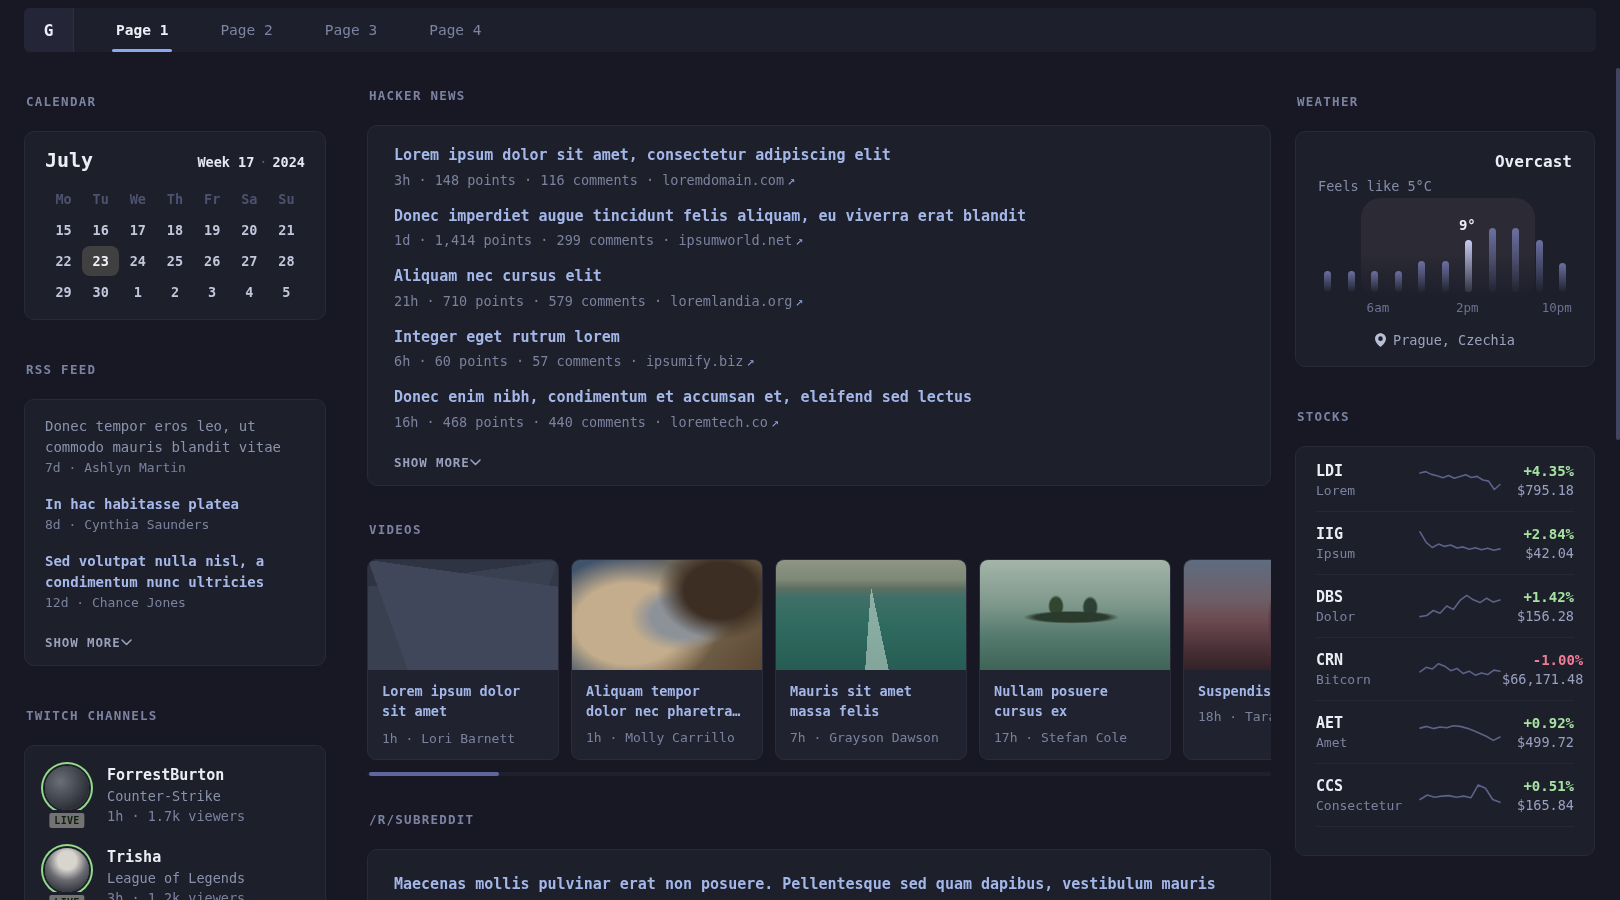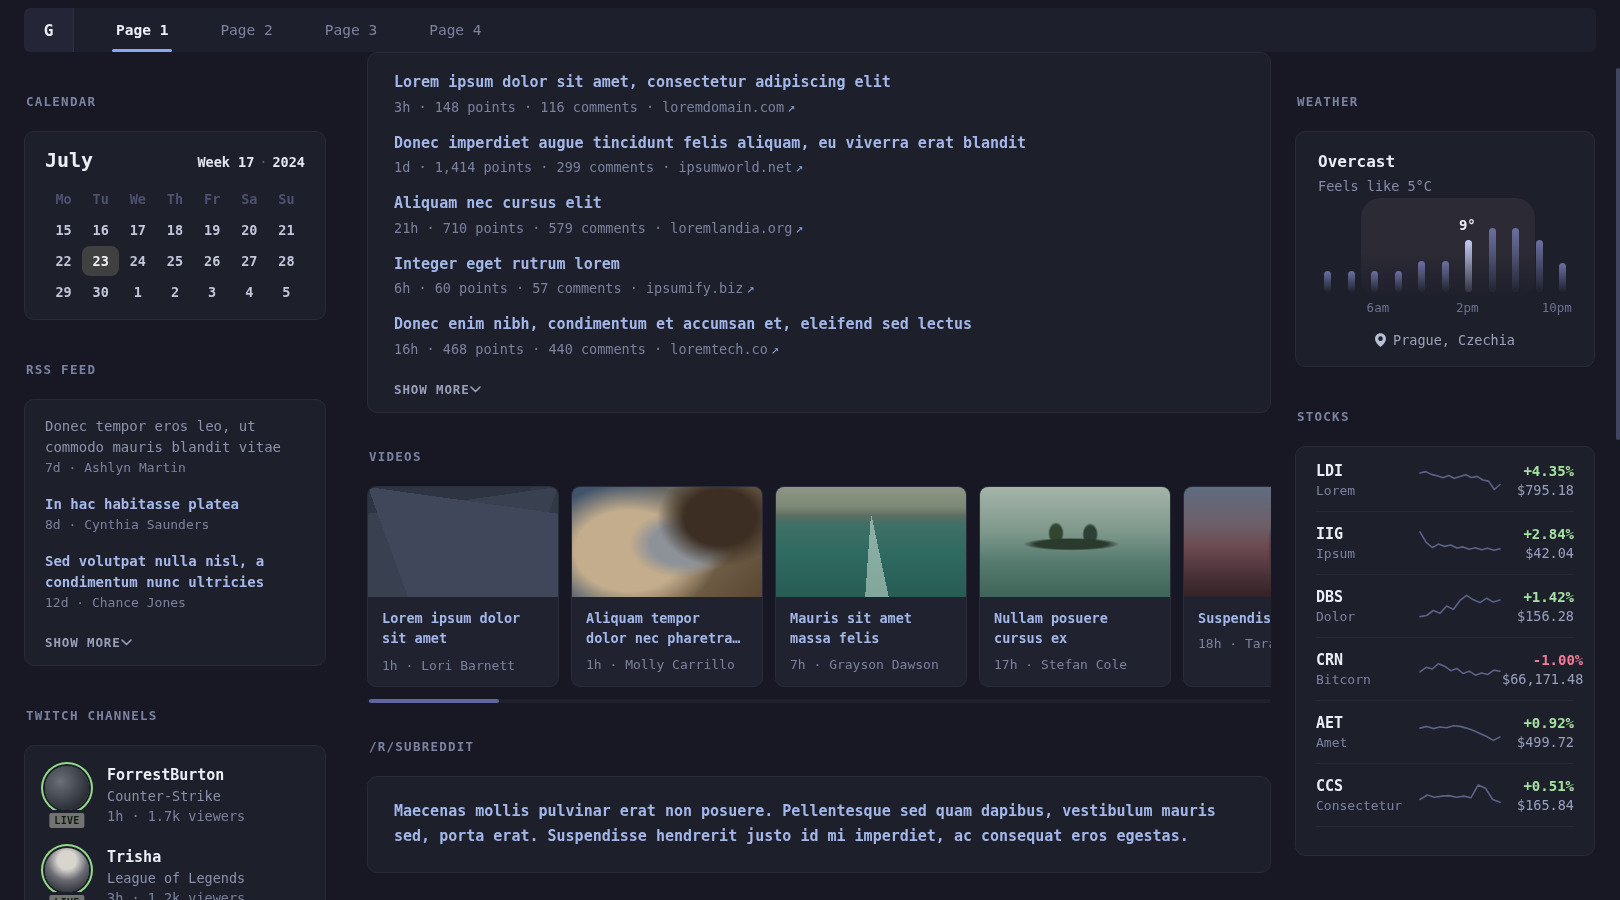--- a/index.html
+++ b/index.html
@@ -97,21 +97,21 @@
     linear-gradient(180deg,#5f6c80 0,#6d5f68 35%,#6b4a50 55%,#4a3138 80%,#332227 100%);}
   .hscroll{margin-top:12px;height:4px;border-radius:2px;background:rgba(255,255,255,.035);position:relative;}
   .hthumb{position:absolute;left:2px;top:0;height:4px;width:130px;border-radius:2px;background:#60679f;cursor:grab;}
 
   
   .sub-card{padding:22px 26px;}
   .sub-title{font-size:15px;line-height:1.7;color:#a3b7e9;font-weight:700;max-width:860px;cursor:pointer;}
 
   
   .weather-card{padding:20px 22px 18px;}
-  .w-cond{text-align:left;font-size:16px;font-weight:700;color:#eceef5;}
+  .w-cond{text-align:right;font-size:16px;font-weight:700;color:#eceef5;}
   .w-feels{text-align:left;margin-top:7px;font-size:13.5px;color:#868da9;}
   .wchart{position:relative;height:64px;margin:34px 4px 0;}
   .whighlight{position:absolute;top:-30px;bottom:-6px;border-radius:20px;background:linear-gradient(180deg,#2b2a35 0%,#2b2a35 55%,rgba(43,42,53,0) 100%);}
   .wbars{position:absolute;inset:0;display:flex;align-items:flex-end;justify-content:space-between;padding:0 2px;}
   .wbar{width:7px;border-radius:4px;background:linear-gradient(180deg,#6b70a0 0%,rgba(107,112,160,.08) 95%);}
   .wbar.current{background:linear-gradient(180deg,#c6caf0 0%,rgba(198,202,240,.15) 95%);}
   .wtemp{position:absolute;transform:translateX(-50%);font-size:14px;font-weight:700;color:#eceef5;}
   .wlabels{position:relative;height:16px;margin:8px 4px 0;}
   .wlabels span{position:absolute;transform:translateX(-50%);font-size:12.5px;color:#6c7292;}
   .w-loc{margin-top:16px;display:flex;align-items:center;justify-content:center;gap:7px;font-size:13.5px;color:#9ba2bd;}
@@ -235,20 +235,21 @@
           <div class="t-game">League of Legends</div>
           <div class="t-meta">3h · 1.2k viewers</div>
         </div>
       </div>
 
     </div>
   </div>
 
   <div class="col-main">
 
+    <div class="section-title">HACKER NEWS</div>
     <div class="card hn-card">
       <div class="hn-item">
         <div class="hn-title">Lorem ipsum dolor sit amet, consectetur adipiscing elit</div>
         <div class="hn-meta"><span>3h · 148 points · 116 comments · loremdomain.com</span><span class="ext">↗</span></div>
       </div>
       <div class="hn-item">
         <div class="hn-title">Donec imperdiet augue tincidunt felis aliquam, eu viverra erat blandit</div>
         <div class="hn-meta"><span>1d · 1,414 points · 299 comments · ipsumworld.net</span><span class="ext">↗</span></div>
       </div>
       <div class="hn-item">

